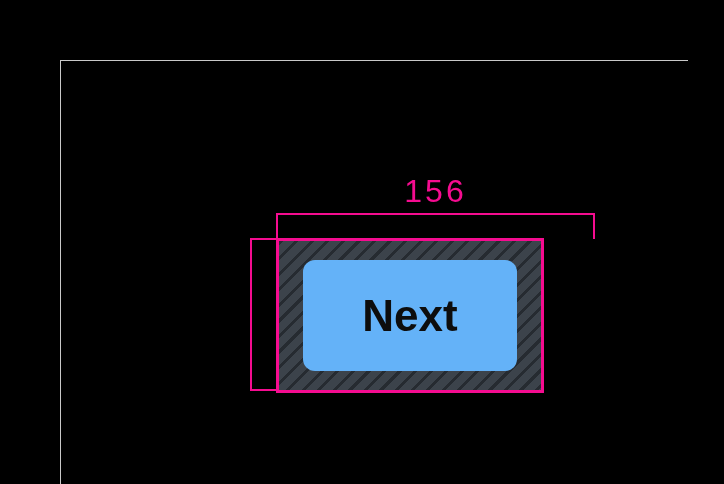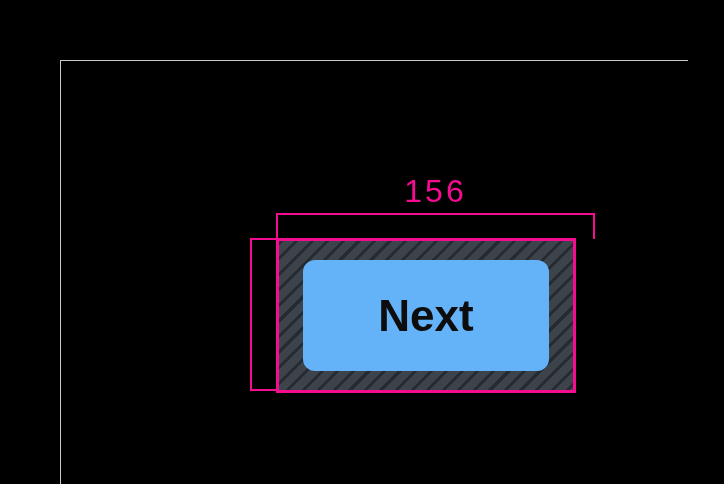--- a/index.html
+++ b/index.html
@@ -66,21 +66,21 @@
     width: 9px;
     height: 153px;
     border: 2px solid var(--accent);
     border-right: none;
   }
   
   .touch-target {
     position: absolute;
     left: 203px;
     top: 165px;
-    width: 300px;
+    width: 268px;
     height: 155px;
     border: 3px solid var(--accent);
     background: repeating-linear-gradient(
       135deg,
       var(--hatch-stripe) 0px,
       var(--hatch-stripe) 3px,
       var(--hatch-bg) 3px,
       var(--hatch-bg) 11px
     );
     display: flex;

